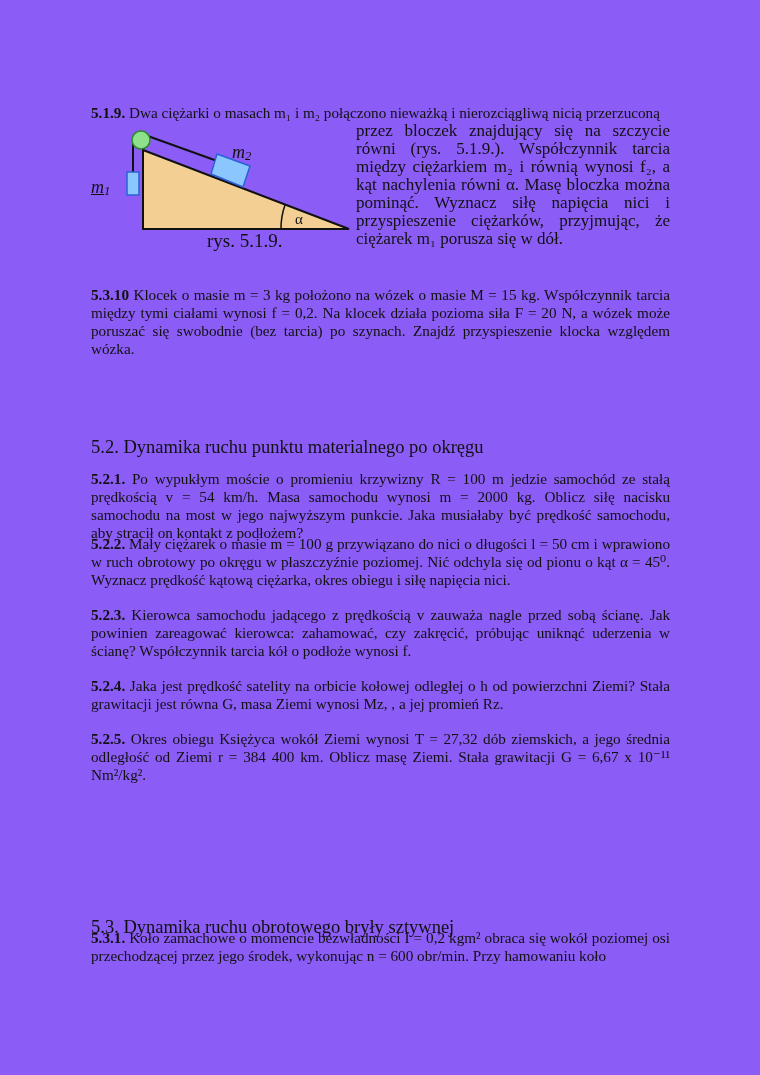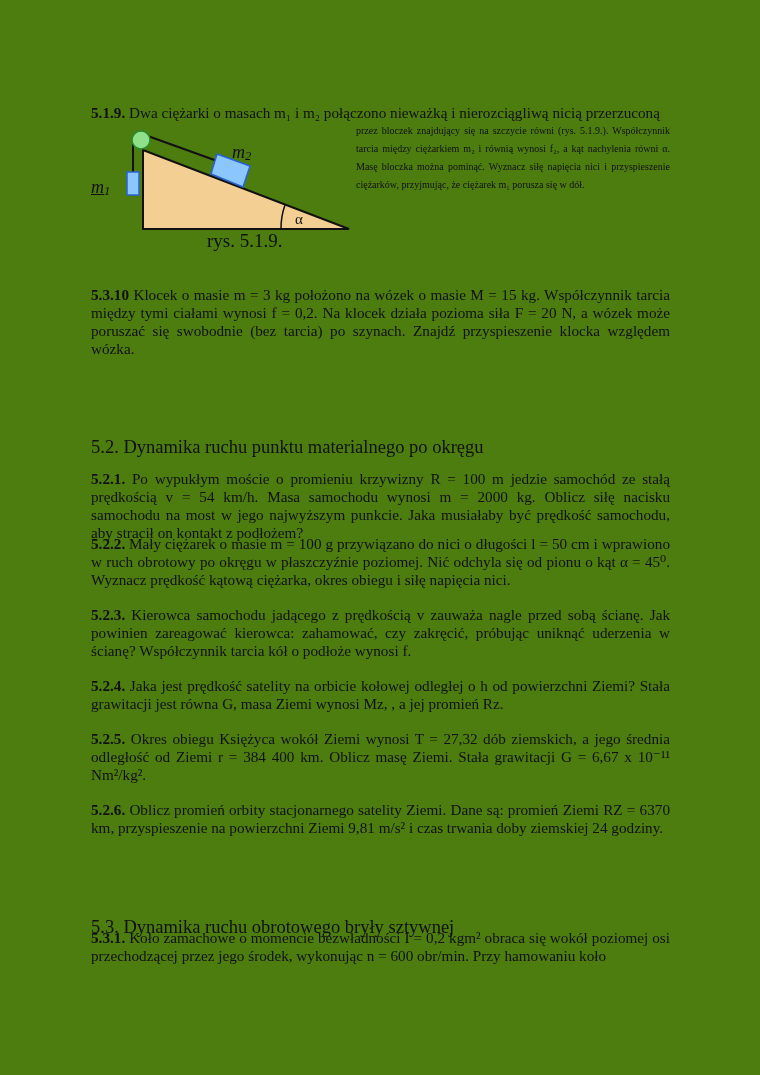--- a/index.html
+++ b/index.html
@@ -1,25 +1,25 @@
 <!DOCTYPE html>
 <html><head>
 <meta charset="utf-8">
 <style>
   html, body { margin: 0; padding: 0; background: #ffffff; }
   body { width: 760px; height: 1075px; position: relative; overflow: hidden;
          font-family: "Liberation Serif", "DejaVu Serif", serif; color: #111; }
-  .page { position: absolute; left: 0; top: 0; width: 760px; height: 1075px; background: #4d7c0f; }
+  .page { position: absolute; left: 0; top: 0; width: 760px; height: 1075px; background: #8b5cf6; }
   .para { position: absolute; left: 91px; width: 579px; font-size: 15.2px; line-height: 18px;
           text-align: justify; }
   .num { font-weight: bold; }
   .heading { position: absolute; left: 91px; font-size: 18.5px; line-height: 22px; margin-top: 44px; }
   .sub { font-size: 70%; vertical-align: -2px; }
   #p519-first { top: 104px; white-space: nowrap; width: auto; }
-  #p519-right { position: absolute; left: 356px; top: 122px; width: 314px; font-size: 10px;
+  #p519-right { position: absolute; left: 356px; top: 122px; width: 314px; font-size: 17px;
                 line-height: 18px; text-align: justify; text-align-last: left; }
   .fig { position: absolute; left: 85px; top: 125px; width: 275px; height: 145px; }
   .caption { position: absolute; left: 207px; top: 230px; font-weight: normal; font-size: 19px; }
   .lbl { position: absolute; font-style: italic; font-size: 18px; }
 </style>
 </head>
 <body>
 
 <div class="page">
 
@@ -71,23 +71,20 @@
   </div>
 
   <div class="para" style="top:677px;">
     <span class="num">5.2.4.</span><span> Jaka jest prędkość satelity na orbicie kołowej odległej o h od powierzchni Ziemi? Stała grawitacji jest równa G, masa Ziemi wynosi Mz, , a jej promień Rz.</span>
   </div>
 
   <div class="para" style="top:730px;">
     <span class="num">5.2.5.</span><span> Okres obiegu Księżyca wokół Ziemi wynosi T = 27,32 dób ziemskich, a jego średnia odległość od Ziemi r = 384 400 km. Oblicz masę Ziemi. Stała grawitacji G = 6,67 x 10⁻¹¹ Nm²/kg².</span>
   </div>
 
-  <div class="para" style="top:801px;">
-    <span class="num">5.2.6.</span><span> Oblicz promień orbity stacjonarnego satelity Ziemi. Dane są: promień Ziemi RZ = 6370 km, przyspieszenie na powierzchni Ziemi 9,81 m/s² i czas trwania doby ziemskiej 24 godziny.</span>
-  </div>
 
   <div class="heading" style="top:872px;">5.3. Dynamika ruchu obrotowego bryły sztywnej</div>
 
   <div class="para" style="top:929px;">
     <span class="num">5.3.1.</span><span> Koło zamachowe o momencie bezwładności I = 0,2 kgm² obraca się wokół poziomej osi przechodzącej przez jego środek, wykonując n = 600 obr/min. Przy hamowaniu koło</span>
   </div>
 
 </div>
 
 </body></html>

